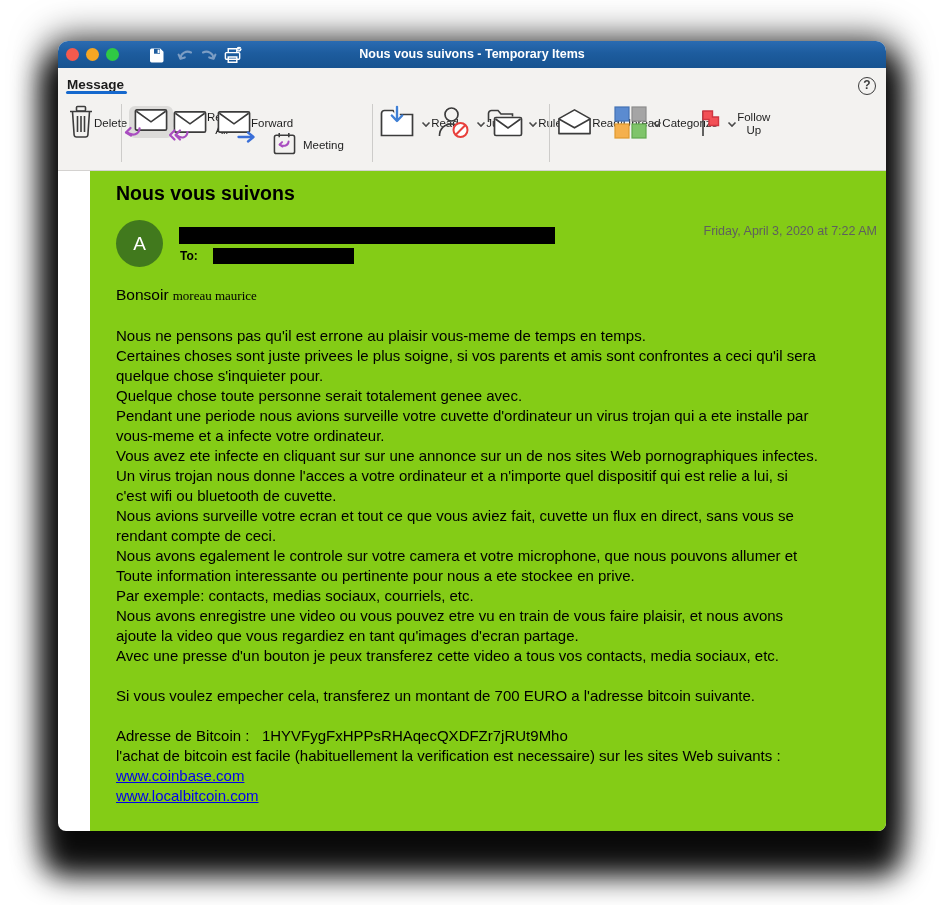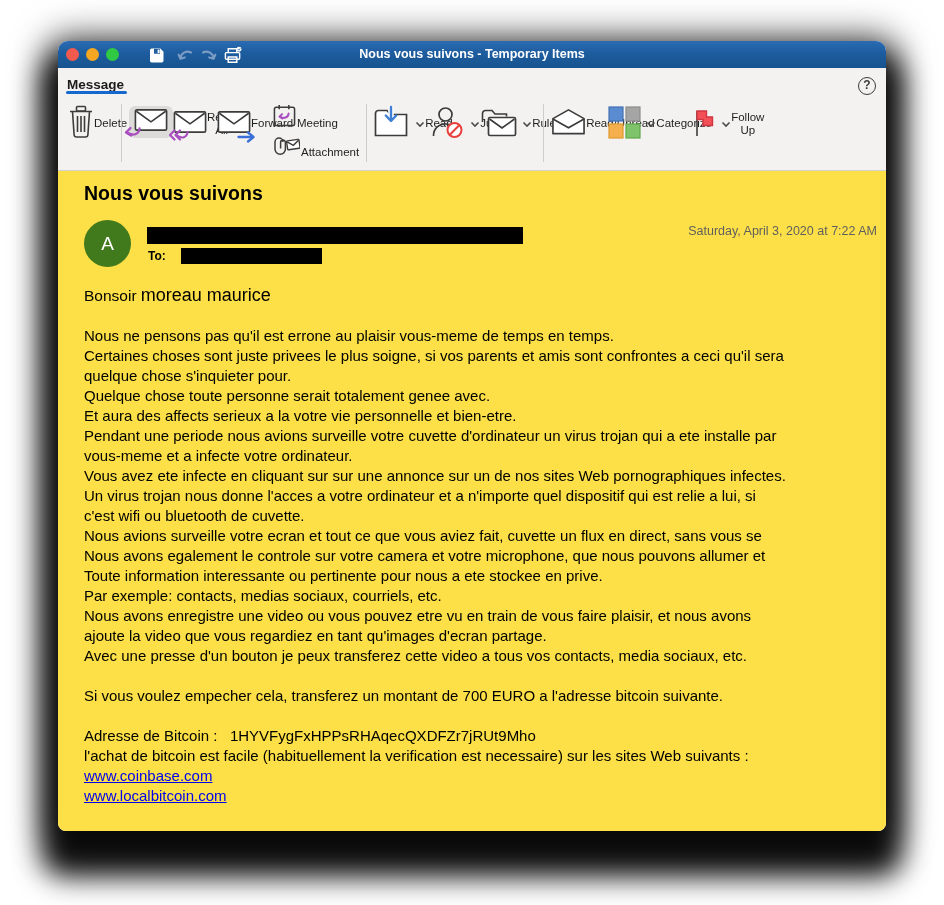--- a/index.html
+++ b/index.html
@@ -34,36 +34,36 @@
   .rbtn { display:flex; flex-direction:row; align-items:center; color:#1f1f1f; }
   .rbtn .ic { height:40px; display:flex; align-items:center; justify-content:center; position:relative; }
   .rbtn .lbl { font-size:11.5px; line-height:12.5px; text-align:center; margin-top:3px; white-space:pre-line; }
   .vsep { width:1px; height:58px; background:#cdccca; margin:2px 7px 0 7px; flex:0 0 1px; }
   .selbox { background:#dcdbd9; border-radius:6px; padding:3px 5px; }
   .envwrap { position:relative; }
   .arr-bl { position:absolute; left:-5px; bottom:-6px; }
   .arr-br { position:absolute; right:-6px; bottom:-5px; }
   .chev { margin-left:5px; margin-top:2px; }
   .mcol { display:flex; flex-direction:column; gap:7px; margin:2px 0 0 6px; }
-  .mrow { display:flex; align-items:flex-end; gap:1px; font-size:11.5px; color:#1f1f1f; }
+  .mrow { display:flex; align-items:center; gap:7px; font-size:11.5px; color:#1f1f1f;margin-top:28px; }
   .w44{width:46px;} .w42{width:44px;} .w48{width:50px;} .w52{width:56px;} .w50{width:50px;}
   .w54{width:56px;justify-content:space-between;} .w74{width:76px;} .w64{width:66px;justify-content:center;} .wfu{width:50px;}
 
   
-  .content { position:relative; height:660px; background:#fde047; }
+  .content { position:relative; height:660px; background:#84cc16;margin-left:32px; }
   .subject { position:absolute; left:26px; top:11px; font-size:19.5px; font-weight:700; color:#000; }
   .avatar { position:absolute; left:26px; top:49px; width:47px; height:47px; border-radius:50%;
             color:#fff; font-size:19px; display:flex; align-items:center; justify-content:center; }
   .redact-from { position:absolute; left:89px; top:56px; width:376px; height:17px; background:#000; }
   .to-label { position:absolute; left:90px; top:78px; font-size:12px; font-weight:700; color:#000; }
   .redact-to { position:absolute; left:123px; top:77px; width:141px; height:16px; background:#000; }
   .date { position:absolute; right:9px; top:53px; font-size:12.5px; color:#5f5f5f; }
   .bodytext { position:absolute; left:26px; top:114px; right:0; }
   .line { font-size:15px; line-height:20px; color:#000; white-space:pre; }
-  .greet-big { font-size:15.5px; } .greet-small { font-size:18px; }
+  .greet-big { font-size:15.5px; } .greet-small { font-size:13px;font-family:Liberation Serif, serif; }
   a.link { text-decoration:underline; cursor:pointer; }
 </style>
 </head>
 <body>
 
 <div class="stage">
   <div class="window">
 
     <div class="titlebar">
       <div class="lights">
@@ -327,37 +327,37 @@
       </div>
     </div>
 
     <div class="content">
       <div class="subject">Nous vous suivons</div>
 
       <div class="avatar" style="background: rgb(65, 121, 29);">A</div>
       <div class="redact-from"></div>
       <div class="to-label">To:</div>
       <div class="redact-to"></div>
-      <div class="date">Saturday, April 3, 2020 at 7:22 AM</div>
+      <div class="date">Friday, April 3, 2020 at 7:22 AM</div>
 
       <div class="bodytext">
         <div class="line"><span class="greet-big">Bonsoir</span><span> </span><span class="greet-small">moreau maurice</span></div>
         <div class="line">&nbsp;</div>
         <div>
             <div class="line">Nous ne pensons pas qu'il est errone au plaisir vous-meme de temps en temps.</div>
             <div class="line">Certaines choses sont juste privees le plus soigne, si vos parents et amis sont confrontes a ceci qu'il sera</div>
             <div class="line">quelque chose s'inquieter pour.</div>
             <div class="line">Quelque chose toute personne serait totalement genee avec.</div>
-            <div class="line">Et aura des affects serieux a la votre vie personnelle et bien-etre.</div>
             <div class="line">Pendant une periode nous avions surveille votre cuvette d'ordinateur un virus trojan qui a ete installe par</div>
             <div class="line">vous-meme et a infecte votre ordinateur.</div>
             <div class="line">Vous avez ete infecte en cliquant sur sur une annonce sur un de nos sites Web pornographiques infectes.</div>
             <div class="line">Un virus trojan nous donne l'acces a votre ordinateur et a n'importe quel dispositif qui est relie a lui, si</div>
             <div class="line">c'est wifi ou bluetooth de cuvette.</div>
             <div class="line">Nous avions surveille votre ecran et tout ce que vous aviez fait, cuvette un flux en direct, sans vous se</div>
+            <div class="line">rendant compte de ceci.</div>
             <div class="line">Nous avons egalement le controle sur votre camera et votre microphone, que nous pouvons allumer et</div>
             <div class="line">Toute information interessante ou pertinente pour nous a ete stockee en prive.</div>
             <div class="line">Par exemple: contacts, medias sociaux, courriels, etc.</div>
             <div class="line">Nous avons enregistre une video ou vous pouvez etre vu en train de vous faire plaisir, et nous avons</div>
             <div class="line">ajoute la video que vous regardiez en tant qu'images d'ecran partage.</div>
             <div class="line">Avec une presse d'un bouton je peux transferez cette video a tous vos contacts, media sociaux, etc.</div>
             <div class="line">&nbsp;</div>
             <div class="line">Si vous voulez empecher cela, transferez un montant de 700 EURO a l'adresse bitcoin suivante.</div>
             <div class="line">&nbsp;</div>
             <div class="line">Adresse de Bitcoin :   1HYVFygFxHPPsRHAqecQXDFZr7jRUt9Mho</div>

